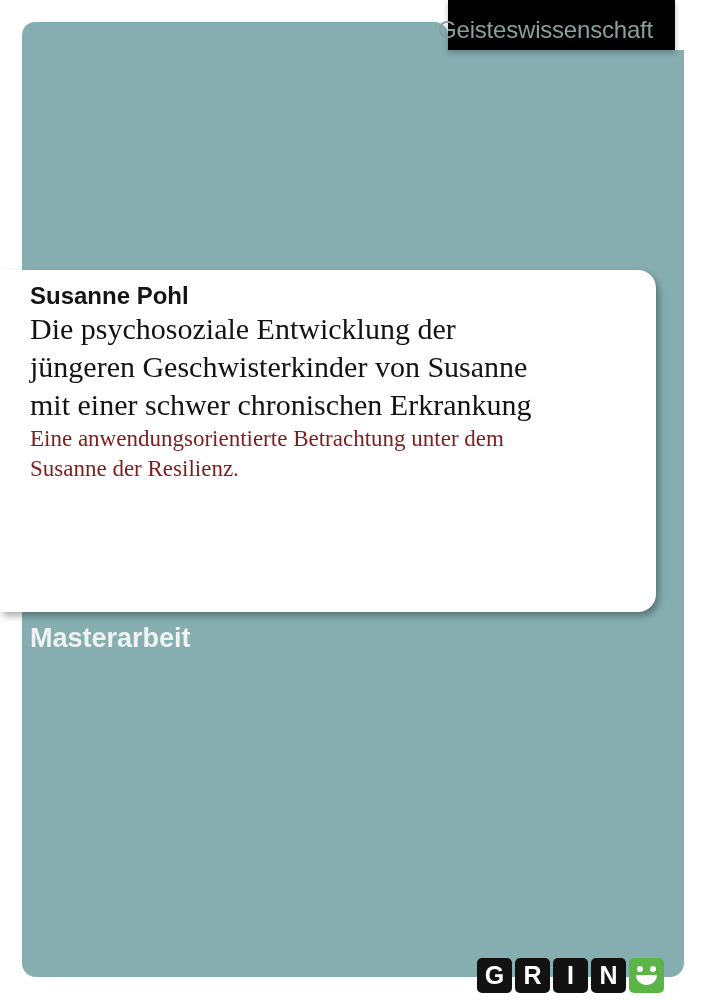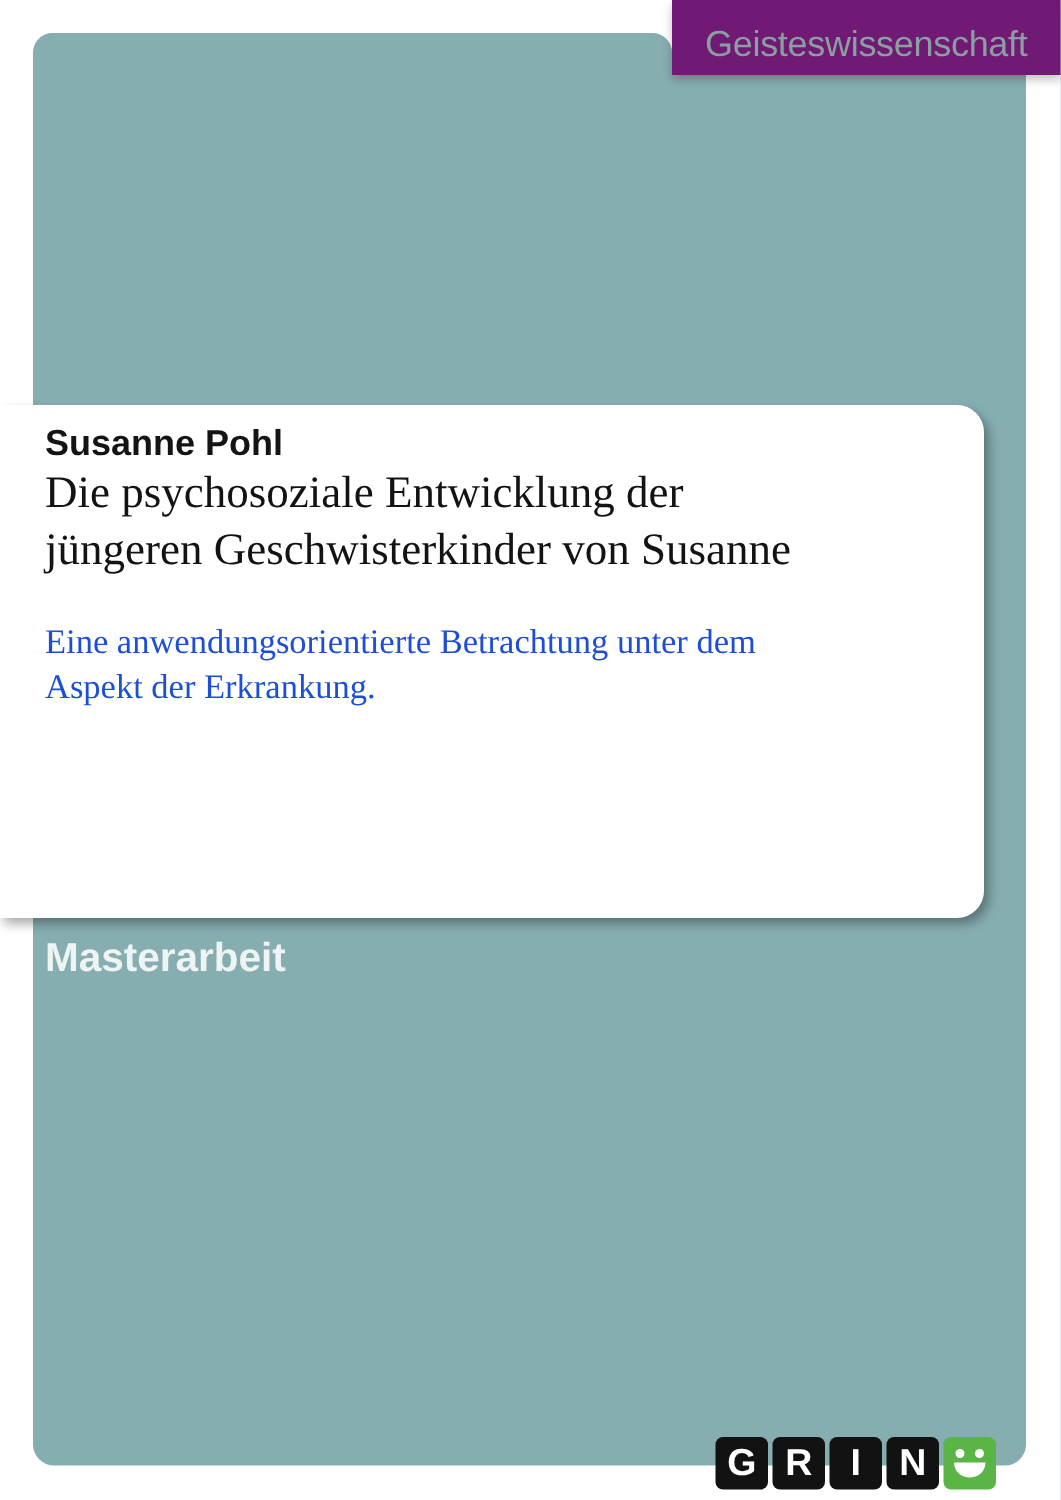--- a/index.html
+++ b/index.html
@@ -23,22 +23,22 @@
   }
   .teal-body{
     position:absolute;
     left:22px;top:50px;width:662px;height:927px;
     background:#86aeb1;
     border-radius:0 0 14px 14px;
   }
   
   .category-tab{
     position:absolute;
-    left:448px;top:0;width:259px;height:50px;
-    background:#701a75;
+    left:448px;top:0;width:227px;height:50px;
+    background:#000000;
     box-shadow:0 3px 6px rgba(0,0,0,0.25);
   }
   .category-label{
     position:absolute;
     right:22px;top:16px;
     font-size:24px;
     letter-spacing:-0.2px;
     color:#8b9fa1;
     white-space:nowrap;
   }
@@ -59,25 +59,24 @@
     color:#141414;
   }
   .book-title{
     font-family:"Liberation Serif", serif;
     font-size:30px;
     line-height:38px;
     color:#131313;
   }
   .book-title span{display:block;white-space:nowrap;}
   .book-subtitle{
-    margin-top:27px;
     font-family:"Liberation Serif", serif;
     font-size:23px;
     line-height:30px;
-    color:#1d4ed8;
+    color:#7f1d1d;
   }
   .book-subtitle span{display:block;white-space:nowrap;}
   
   .thesis-type{
     position:absolute;
     left:30px;top:622px;
     font-weight:bold;
     font-size:27px;
     line-height:32px;
     color:#eef3f3;
@@ -130,24 +129,25 @@
 
   <div class="category-tab">
     <div class="category-label">Geisteswissenschaft</div>
   </div>
 
   <div class="title-card">
     <div class="author">Susanne Pohl</div>
     <div class="book-title">
       <span>Die psychosoziale Entwicklung der</span>
       <span>jüngeren Geschwisterkinder von Susanne</span>
+      <span>mit einer schwer chronischen Erkrankung</span>
     </div>
     <div class="book-subtitle">
       <span>Eine anwendungsorientierte Betrachtung unter dem</span>
-      <span>Aspekt der Erkrankung.</span>
+      <span>Susanne der Resilienz.</span>
     </div>
   </div>
 
   <div class="thesis-type">Masterarbeit</div>
 
   <div class="grin-logo">
     <div class="logo-tile">G</div>
     <div class="logo-tile">R</div>
     <div class="logo-tile">I</div>
     <div class="logo-tile">N</div>

